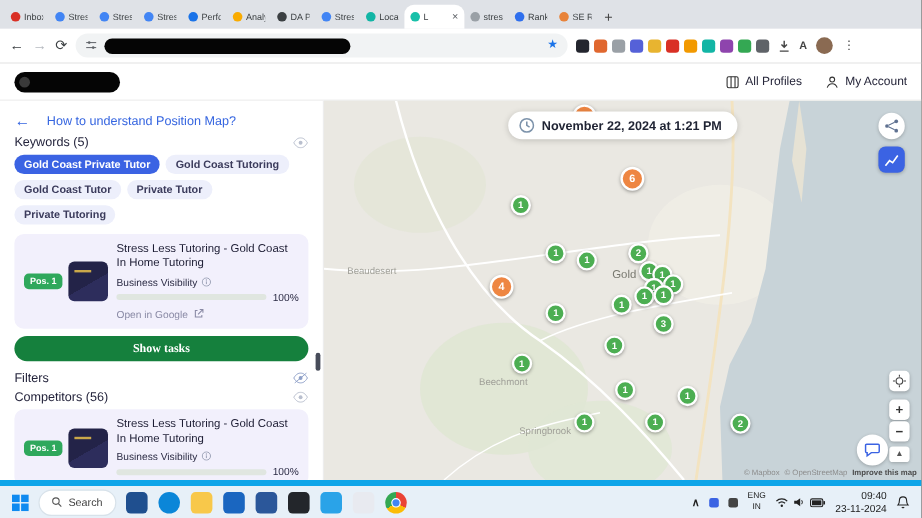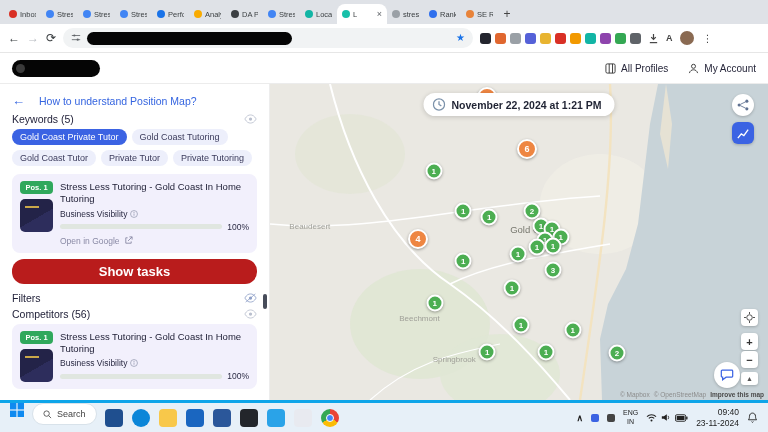--- a/index.html
+++ b/index.html
@@ -33,36 +33,36 @@
 
 .content{display:flex;height:316px}
 .sidebar{width:270px;background:#fff;padding:8px 12px 0 12px;position:relative;flex:none;overflow:hidden;border-right:1px solid #ededed}
 .map{flex:1;position:relative;background:#eae8e2;overflow:hidden}
 
 .help-row{display:flex;align-items:center;gap:14px;margin:2px 0 6px}
 .back{color:#3565e0;font-size:13px;line-height:1}
 .help-link{color:#3565e0;font-size:10.5px}
 .sec-row{display:flex;align-items:center;justify-content:space-between;margin:4px 0 4px;font-size:10.5px;color:#23233b}
 .chips{display:flex;flex-wrap:wrap;gap:5px;margin:2px 0 8px}
-.chip{font-size:9px;font-weight:normal;padding:3px 8px;border-radius:10px;background:#edeffb;color:#3b3b5c;white-space:nowrap}
+.chip{font-size:9px;font-weight:bold;padding:3px 8px;border-radius:10px;background:#edeffb;color:#3b3b5c;white-space:nowrap}
 .chip.selected{background:#3b63e3;color:#fff}
 .card{background:#f2f0fc;border-radius:8px;padding:7px 8px;display:flex;gap:7px;margin-bottom:6px}
-.card-left{display:flex;flex-direction:column;gap:5px;align-items:center;flex:none}
+.card-left{display:flex;flex-direction:row;gap:5px;align-items:center;flex:none}
 .posbadge{background:#2fa85c;color:#fff;font-size:7.5px;font-weight:bold;padding:2px 5px;border-radius:4px;white-space:nowrap}
 .thumb{width:33px;height:33px;border-radius:5px;background:linear-gradient(150deg,#232348 0 55%,#2d2d5c 55% 100%);position:relative}
 .thumb::after{content:"";position:absolute;left:5px;top:7px;width:14px;height:2px;background:#caa84a}
 .card-right{flex:1;min-width:0}
 .card-title{font-size:9.5px;font-weight:normal;color:#1c1c33;line-height:1.3}
 .vis-row{font-size:8.5px;color:#2b2b44;margin-top:3px;display:flex;gap:3px;align-items:center}
 .bar-row{display:flex;align-items:center;gap:5px;margin-top:3px}
 .bar{flex:1;height:5px;border-radius:3px;background:#e0e6e0;overflow:hidden}
 .bar-fill{height:100%;width:100%;background:#21c77d;border-radius:3px}
 .pct{font-size:8.5px;color:#2b2b44}
 .openg{font-size:8.5px;color:#8a8aa5;margin-top:4px;display:flex;gap:4px;align-items:center}
-.showtasks{display:block;width:100%;background:#b91c1c;color:#fff;border:none;border-radius:12px;font-size:13px;font-weight:bold;padding:5px 0;margin:2px 0 8px;text-align:center;cursor:pointer;font-family:Liberation Sans, sans-serif}
+.showtasks{display:block;width:100%;background:#15803d;color:#fff;border:none;border-radius:12px;font-size:10px;font-weight:bold;padding:5px 0;margin:2px 0 8px;text-align:center;cursor:pointer;font-family:Liberation Serif, serif}
 .scrollthumb{position:absolute;right:2px;top:210px;width:4px;height:15px;background:#474c5a;border-radius:2px}
 
 .mapsvg{position:absolute;inset:0;z-index:0}
 #maplabels{position:absolute;inset:0;z-index:1;pointer-events:none}
 .maplabel{position:absolute;font-size:8px;color:#a0a099;transform:translate(-50%,-50%);white-space:nowrap}
 .maplabel.big{font-size:9.5px;color:#77776e}
 #markers{position:absolute;inset:0;z-index:2}
 .marker{position:absolute;width:17px;height:17px;border-radius:50%;border:2px solid #fff;color:#fff;font-size:8px;font-weight:bold;display:flex;align-items:center;justify-content:center;transform:translate(-50%,-50%);box-shadow:0 1px 3px rgba(0,0,0,.35);cursor:pointer}
 .marker.green{background:#4cae52}
 .marker.orange{background:#ee8642;width:20px;height:20px;font-size:9px}
@@ -71,21 +71,21 @@
 .sharebtn{right:14px;top:10px;width:22px;height:22px;border-radius:50%}
 .chartbtn{right:14px;top:38px;width:22px;height:22px;border-radius:6px;background:#3b63e3}
 .locatebtn{right:10px;bottom:74px;width:17px;height:17px;border-radius:4px}
 .zoombtn{right:10px;width:17px;height:17px;border-radius:4px;font-size:11px;font-weight:bold;color:#333}
 .zin{bottom:50px}.zout{bottom:32px}
 .caretbtn{right:10px;bottom:15px;width:17px;height:13px;border-radius:3px;font-size:7px;color:#555}
 .chatbtn{right:28px;bottom:12px;width:26px;height:26px;border-radius:50%}
 .attrib{position:absolute;right:4px;bottom:2px;font-size:6.5px;color:#8c8c8c;z-index:4;display:flex;gap:4px}
 .attrib .improve{color:#4a4a4a;font-weight:bold}
 
-.taskbar{height:32px;background:#e7f0f8;border-top:3px solid #0ea5e9;display:flex;padding:0 10px;gap:8px}
+.taskbar{height:32px;background:#e7f0f8;border-top:5px solid #0ea5e9;display:flex;align-items:center;padding:0 10px;gap:8px}
 .search-pill{height:22px;background:#fff;border:1px solid #d8e2ea;border-radius:12px;display:flex;align-items:center;gap:5px;padding:0 10px;font-size:9px;color:#444}
 .taskapps{display:flex;align-items:center;gap:9px}
 .tbicon{width:18px;height:18px;border-radius:4px;flex:none}
 .tbicon.round{border-radius:50%}
 .tbicon.chrome{border-radius:50%;background:conic-gradient(#ea4335 0 33%,#fbbc05 33% 66%,#34a853 66% 100%);position:relative}
 .tbicon.chrome::after{content:"";position:absolute;inset:5px;background:#4285f4;border:1.5px solid #fff;border-radius:50%}
 .tray{margin-left:auto;display:flex;align-items:center;gap:8px}
 .chev{font-size:9px;color:#222;font-weight:bold}
 .traydot{width:8px;height:8px;border-radius:2px;flex:none}
 .lang{font-size:7px;line-height:1.15;color:#1b1b1b;text-align:center}

